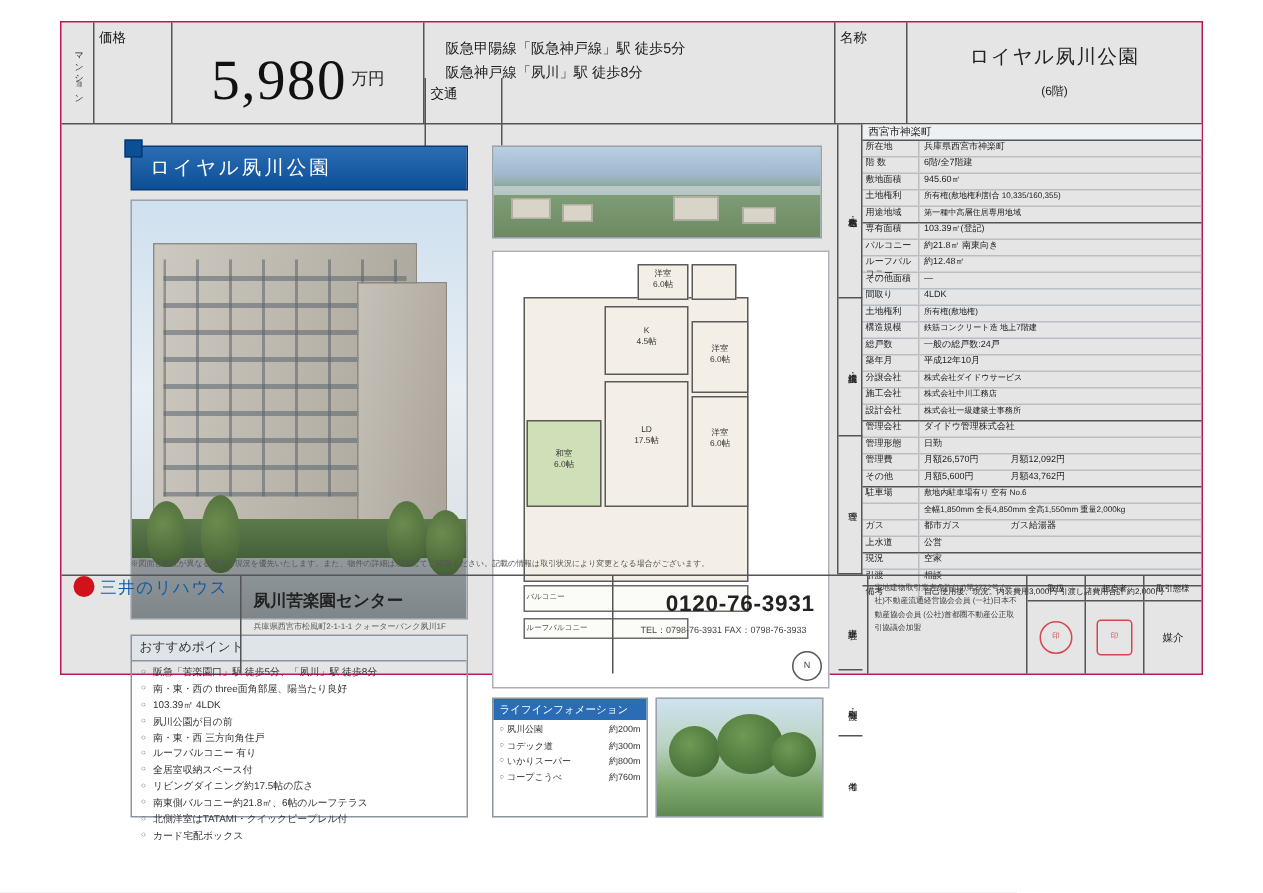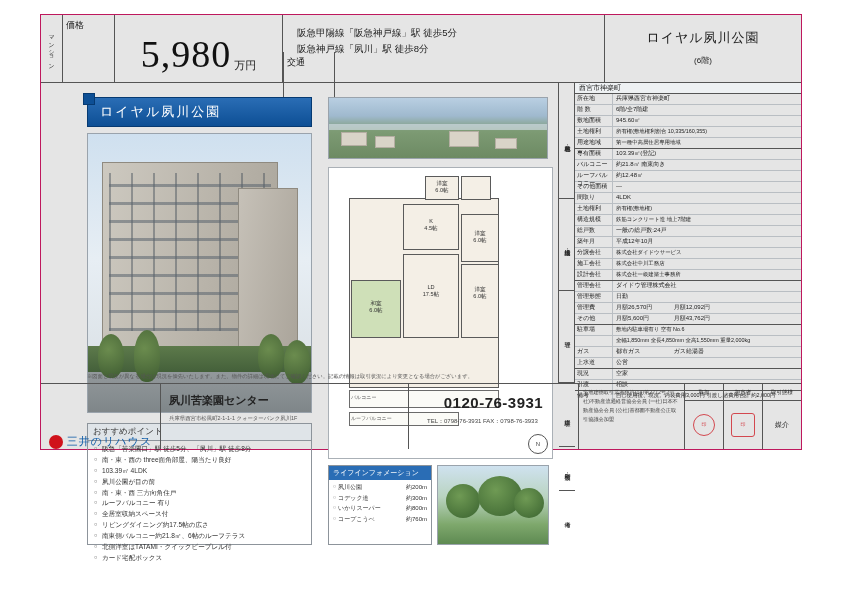--- a/index.html
+++ b/index.html
@@ -37,21 +37,21 @@
   }
   .hdr-price {
     width: 168px; border-right:1px solid #555;
     display:flex; align-items:flex-end; justify-content:center;
     padding-bottom:6px;
   }
   .price-num {
     font-family:"Liberation Serif", serif;
     font-size:38px; letter-spacing:1px; color:#111;
   }
-  .price-unit { font-size:11px; margin-left:3px; margin-bottom:3px; }
+  .price-unit { font-size:11px; margin-left:3px; margin-bottom:16px; }
   .hdr-access {
     flex:1; border-right:1px solid #555;
     padding:10px 0 0 14px;
     font-size:9.5px; line-height:1.7;
   }
   .hdr-name-lbl {
     width:48px; border-right:1px solid #555;
     font-size:9px; padding:4px 3px;
   }
   .hdr-name {
@@ -178,21 +178,21 @@
     height:16px; border-bottom:1px solid #555; font-size:7px;
     display:flex; align-items:center; padding-left:4px; background:#eef1f3;
   }
   .sv .sub{ display:inline-block; min-width:56px; }
 
   
   .footer{
     position:absolute; left:0; bottom:0; width:100%; height:66px;
     border-top:1px solid #555; display:flex;
   }
-  .f-logo{ width:120px; border-right:1px solid #555; display:flex; align-items:flex-end; justify-content:center;}
+  .f-logo{ width:120px; border-right:1px solid #555; display:flex; align-items:flex-start; justify-content:center;}
   .f-logo .lg{ font-size:11px; color:#0c5aa6; letter-spacing:1px;}
   .f-logo .mark{ width:14px;height:14px;border-radius:50%;background:#d0121b;margin-right:4px;}
   .f-comp{ width:248px; border-right:1px solid #555; padding:6px 8px;}
   .f-comp .c1{ font-size:11px; font-weight:bold; letter-spacing:.5px;}
   .f-comp .c2{ font-size:11px; font-weight:bold; margin-top:3px;}
   .f-comp .c3{ font-size:5.4px; color:#555; margin-top:6px; line-height:1.6;}
   .f-tel{ width:170px; border-right:1px solid #555; padding:10px 6px 0 6px; text-align:center;}
   .f-tel .big{ font-size:15px; font-weight:bold; letter-spacing:.5px;}
   .f-tel .sm{ font-size:6px; color:#444; margin-top:6px; line-height:1.6; text-align:left; padding-left:12px;}
   .f-lic{ width:106px; border-right:1px solid #555; padding:4px; font-size:5.2px; line-height:1.7; color:#444;}
@@ -218,20 +218,21 @@
     <div class="hdr-lbl">価格</div>
     <div class="hdr-price">
       <span class="price-num">5,980</span>
       <span class="price-unit">万円</span>
     </div>
     <div class="hdr-access">
       <div>阪急甲陽線「阪急神戸線」駅 徒歩5分</div>
       <div>阪急神戸線「夙川」駅 徒歩8分</div>
     </div>
     <div class="hdr-lbl" style="width:52px;position:absolute;left:242px;top:0;height:68px;border-right:1px solid #555;border-left:1px solid #555;margin-top:37px;">交通</div>
+    <div class="hdr-name-lbl">名称</div>
     <div class="hdr-name">
       <div class="t">ロイヤル夙川公園</div>
       <div class="s">(6階)</div>
     </div>
   </div>
 
   <div class="body">
 
     <div class="left">
 

